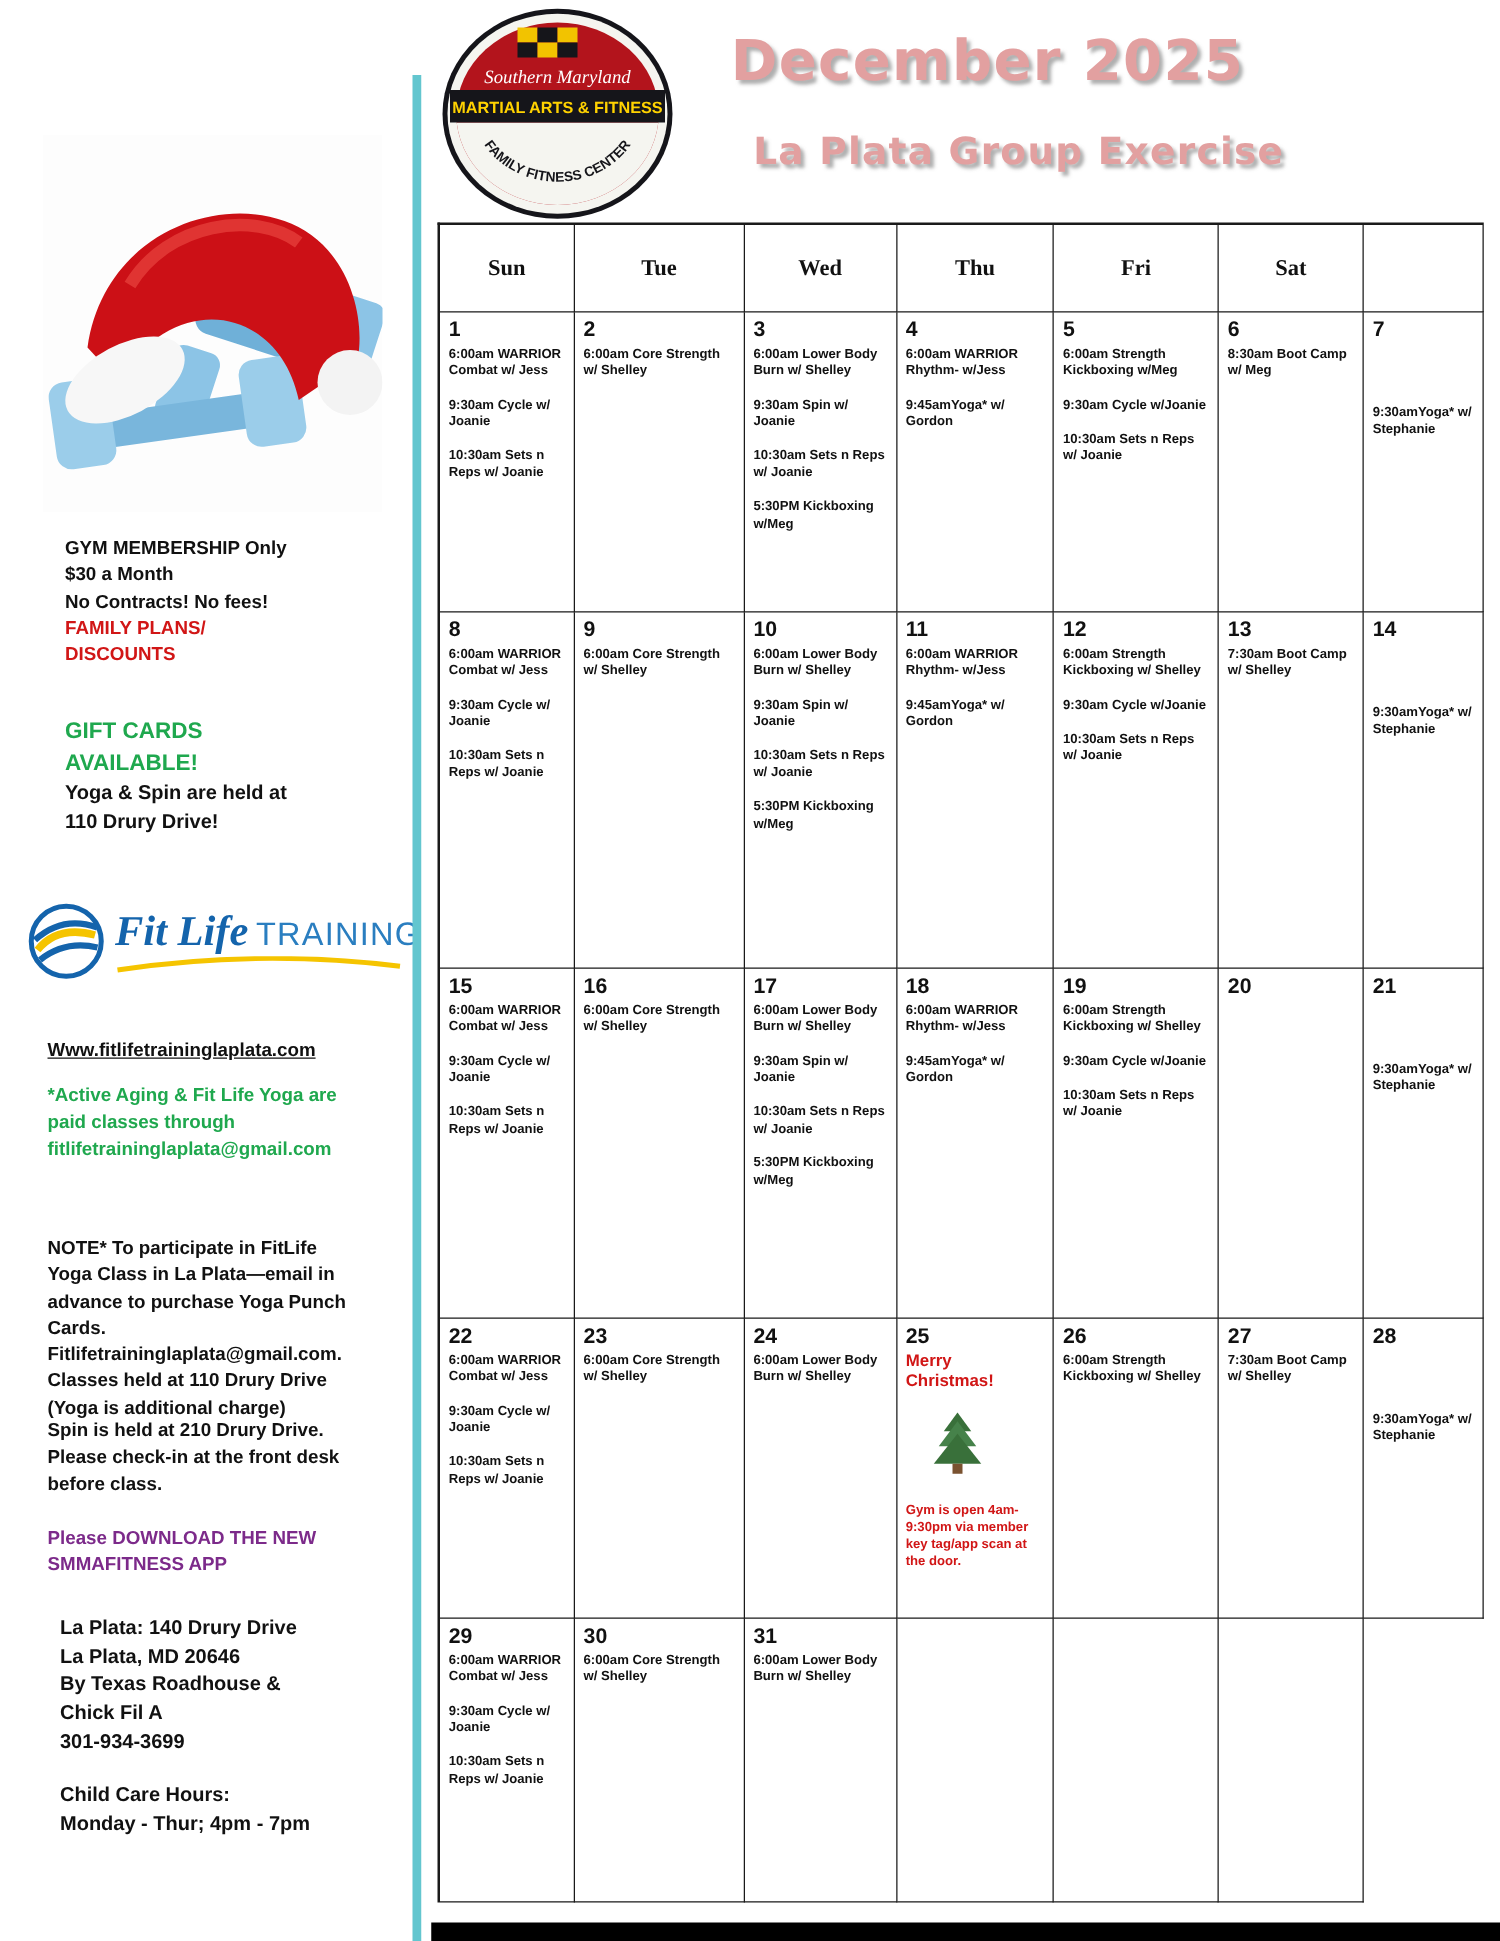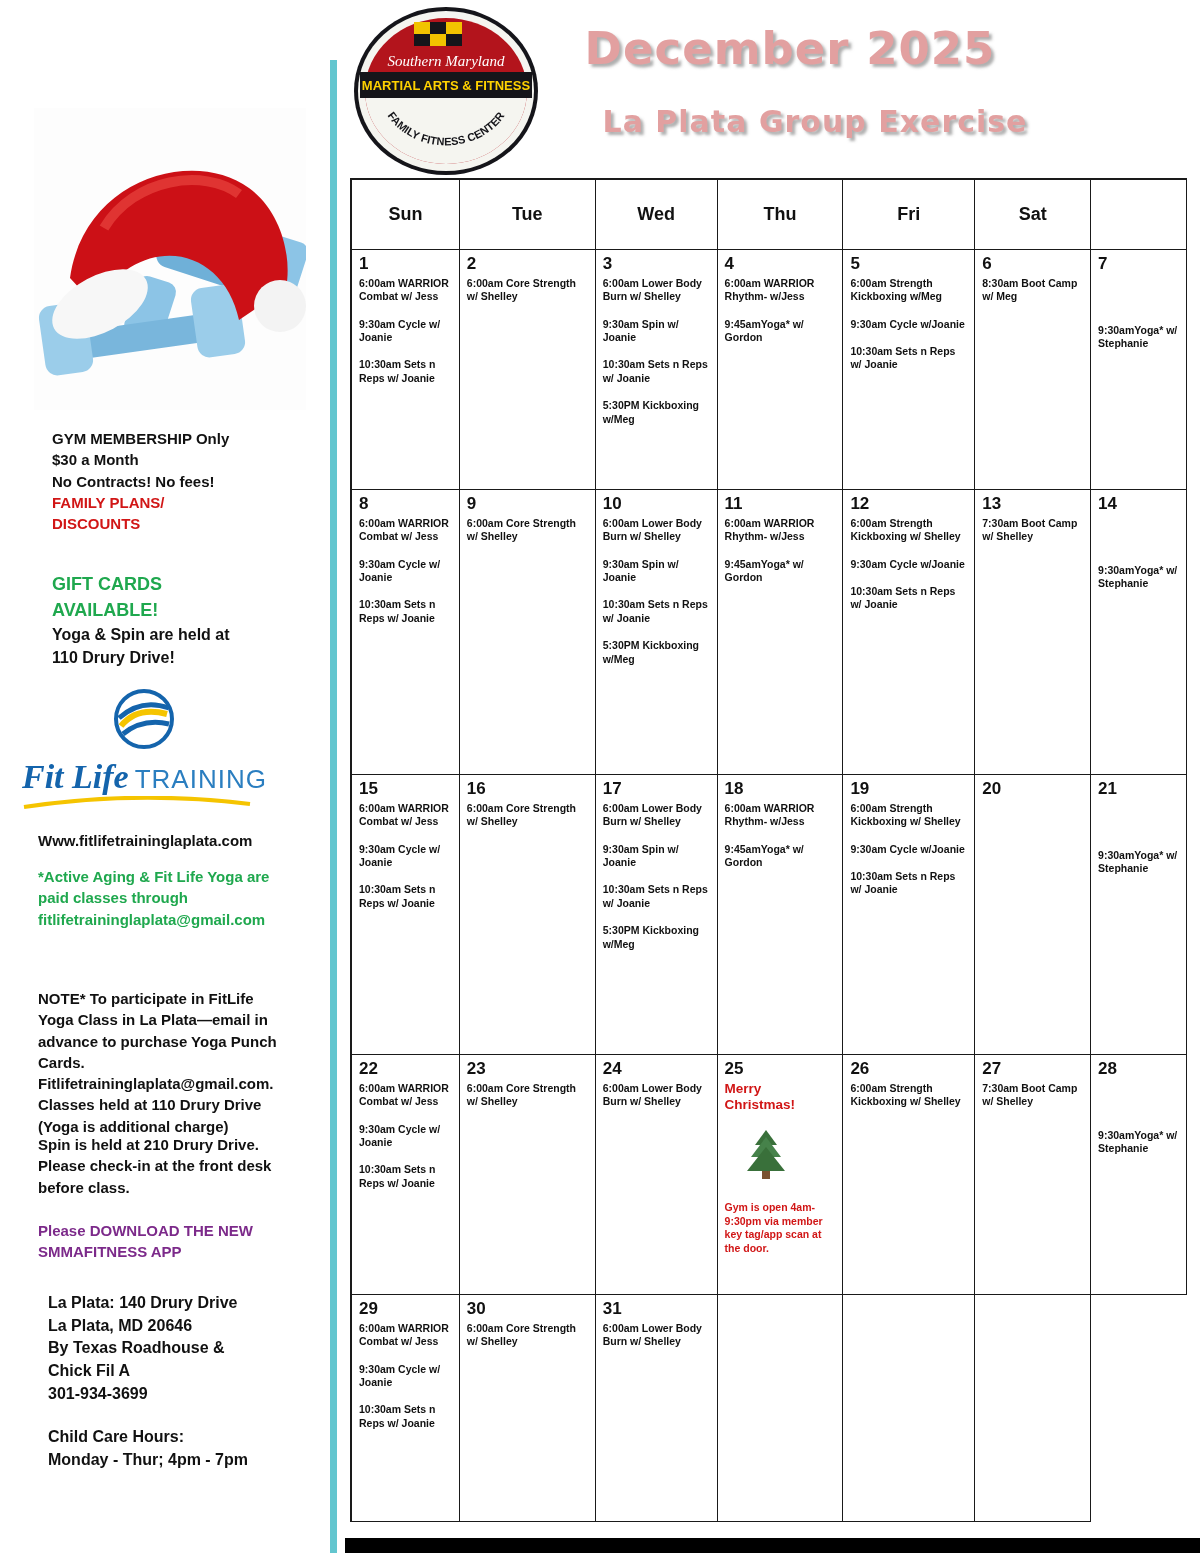--- a/index.html
+++ b/index.html
@@ -56,21 +56,21 @@
     grid-template-rows:70px 240px 285px 280px 240px 227px;
     border-top:2px solid #1a1a1a; border-left:2px solid #1a1a1a;
     background:#fff;
   }
   .cal-head, .cal-cell {
     border-right:1.5px solid #1a1a1a;
     border-bottom:1.5px solid #1a1a1a;
   }
   .cal-head {
     display:flex; align-items:center; justify-content:center;
-    font-family:Liberation Sans, sans-serif;
+    font-family:Liberation Serif, serif;
     font-weight:bold; font-size:18px;text-align:right;
   }
   .cal-cell { padding:5px 7px; overflow:hidden; }
   .day-num  { font-size:17px; font-weight:bold; line-height:1.1; }
   .event {
     font-size:10.5px; font-weight:bold; line-height:1.28;
     margin-top:14px;
   }
   .day-num + .event { margin-top:3px; }
   .col-0 .day-num + .event { margin-top:50px; }
@@ -112,39 +112,39 @@
 <div class="abs side-text" style="left:52px; top:428px;">GYM MEMBERSHIP Only
 $30 a Month
 No Contracts! No fees!</div>
 <div class="abs side-text red" style="left:52px; top:492px;">FAMILY PLANS/
 DISCOUNTS</div>
 <div class="abs side-text green" style="left:52px; top:572px; font-size:18px;">GIFT CARDS
 AVAILABLE!</div>
 <div class="abs side-text" style="left:52px; top:624px; font-size:16px;">Yoga &amp; Spin are held at
 110 Drury Drive!</div>
 
-<div class="abs fitlife" style="left:22px; top:688px;flex-direction:column;">
+<div class="abs fitlife" style="left:22px; top:722px;">
   <svg width="62" height="62" viewBox="0 0 62 62">
     <circle cx="31" cy="31" r="28" fill="#fff" stroke="#1464ac" stroke-width="4"></circle>
     <path d="M8 38 Q 24 18 54 26" stroke="#f5c400" stroke-width="6" fill="none"></path>
     <path d="M6 30 Q 28 10 56 20" stroke="#1464ac" stroke-width="5" fill="none"></path>
     <path d="M10 46 Q 30 30 56 36" stroke="#1464ac" stroke-width="5" fill="none"></path>
   </svg>
   <div class="fitlife-words">
     <div class="fitlife-line">
       <span class="fl-bold">Fit Life</span>
       <span class="fl-rest">TRAINING</span>
     </div>
     <svg width="230" height="14" viewBox="0 0 230 14">
       <path d="M2 11 Q 115 -6 228 8" stroke="#f5c400" stroke-width="4" fill="none"></path>
     </svg>
   </div>
 </div>
 
-<div class="abs side-text" style="left:38px; top:830px;">Www.fitlifetraininglaplata.com</div>
+<div class="abs side-text" style="left:38px; top:830px;text-decoration:underline;">Www.fitlifetraininglaplata.com</div>
 <div class="abs side-text green" style="left:38px; top:866px;">*Active Aging &amp; Fit Life Yoga are
 paid classes through
 fitlifetraininglaplata@gmail.com</div>
 <div class="abs side-text" style="left:38px; top:952px;margin-top:36px;">NOTE* To participate in FitLife
 Yoga Class in La Plata—email in
 advance to purchase Yoga Punch
 Cards.
 Fitlifetraininglaplata@gmail.com.
 Classes held at 110 Drury Drive
 (Yoga is additional charge)</div>

